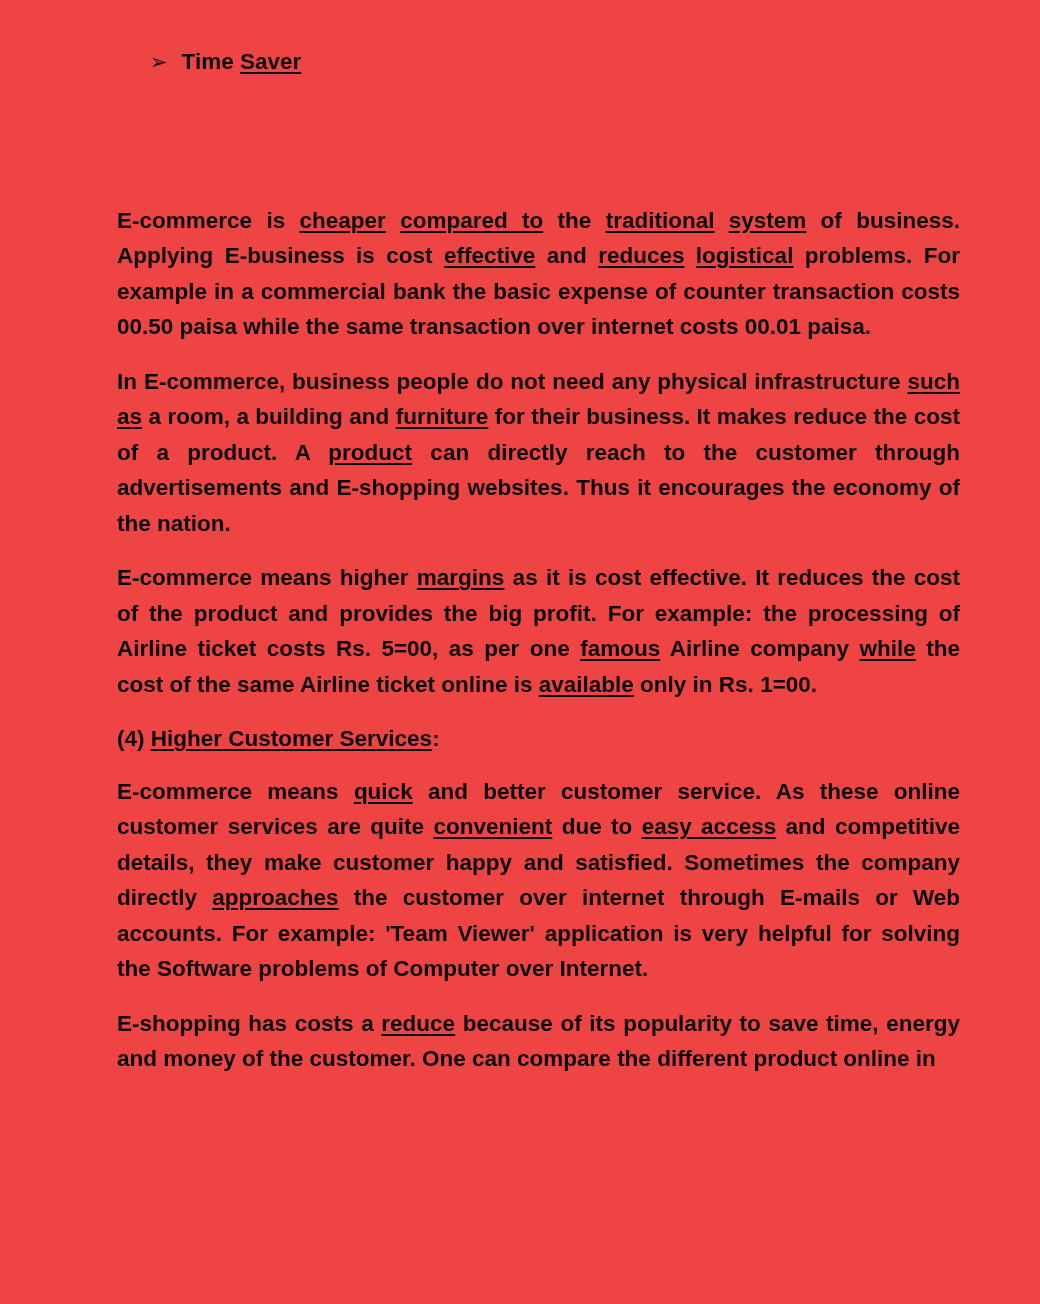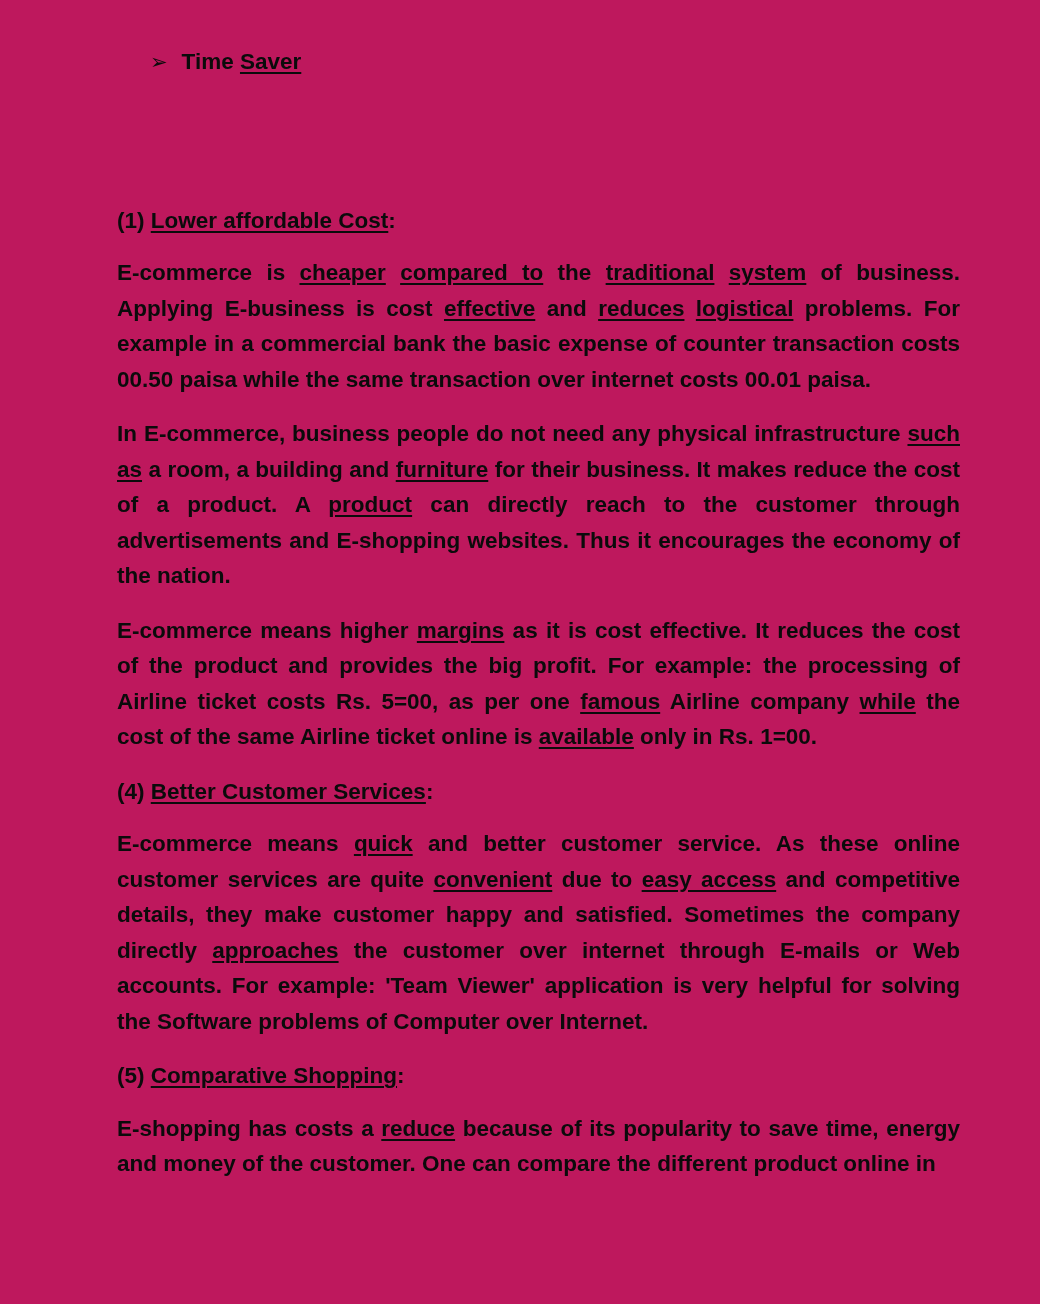--- a/index.html
+++ b/index.html
@@ -5,21 +5,21 @@
   html, body {
     margin: 0;
     padding: 0;
     background: #e8e8e8;
   }
   .sheet {
     position: relative;
     width: 1040px;
     height: 1304px;
     margin: 0 auto;
-    background: #be185d;
+    background: #ef4444;
     overflow: hidden;
     font-family: "Liberation Sans", "DejaVu Sans", sans-serif;
     font-weight: bold;
     color: #0b0b0b;
   }
   .content {
     padding: 44px 80px 0 117px;
     font-size: 22.5px;
     line-height: 35.5px;
   }
@@ -54,36 +54,34 @@
 <body>
 
 <div class="sheet">
   <div class="content">
 
     <div class="bullet-line">
       <span class="marker">➢</span><span><span>Time </span><span class="u">Saver</span></span>
     </div>
 
     <section>
-      <h2><span>(1) </span><span class="u">Lower affordable Cost</span><span>:</span></h2>
       <p><span>E-commerce is </span><span class="u">cheaper</span><span> </span><span class="u">compared to</span><span> the </span><span class="u">traditional</span><span> </span><span class="u">system</span><span> of business. Applying E-business is cost </span><span class="u">effective</span><span> and </span><span class="u">reduces</span><span> </span><span class="u">logistical</span><span> problems. For example in a commercial bank the basic expense of counter transaction costs 00.50 paisa while the same transaction over internet costs 00.01 paisa.</span></p>
     </section>
 
     <section>
       <p><span>In E-commerce, business people do not need any physical infrastructure </span><span class="u">such as</span><span> a room, a building and </span><span class="u">furniture</span><span> for their business. It makes reduce the cost of a product. A </span><span class="u">product</span><span> can directly reach to the customer through advertisements and E-shopping websites. Thus it encourages the economy of the nation.</span></p>
     </section>
 
     <section>
       <p><span>E-commerce means higher </span><span class="u">margins</span><span> as it is cost effective. It reduces the cost of the product and provides the big profit. For example: the processing of Airline ticket costs Rs. 5=00, as per one </span><span class="u">famous</span><span> Airline company </span><span class="u">while</span><span> the cost of the same Airline ticket online is </span><span class="u">available</span><span> only in Rs. 1=00.</span></p>
     </section>
 
     <section>
-      <h2><span>(4) </span><span class="u">Better Customer Services</span><span>:</span></h2>
+      <h2><span>(4) </span><span class="u">Higher Customer Services</span><span>:</span></h2>
       <p><span>E-commerce means </span><span class="u">quick</span><span> and better customer service. As these online customer services are quite </span><span class="u">convenient</span><span> due to </span><span class="u">easy access</span><span> and competitive details, they make customer happy and satisfied. Sometimes the company directly </span><span class="u">approaches</span><span> the customer over internet through E-mails or Web accounts. For example: 'Team Viewer' application is very helpful for solving the Software problems of Computer over Internet.</span></p>
     </section>
 
     <section>
-      <h2><span>(5) </span><span class="u">Comparative Shopping</span><span>:</span></h2>
       <p><span>E-shopping has costs a </span><span class="u">reduce</span><span> because of its popularity to save time, energy and money of the customer. One can compare the different product online in</span></p>
     </section>
 
   </div>
 </div>
 
 </body></html>

